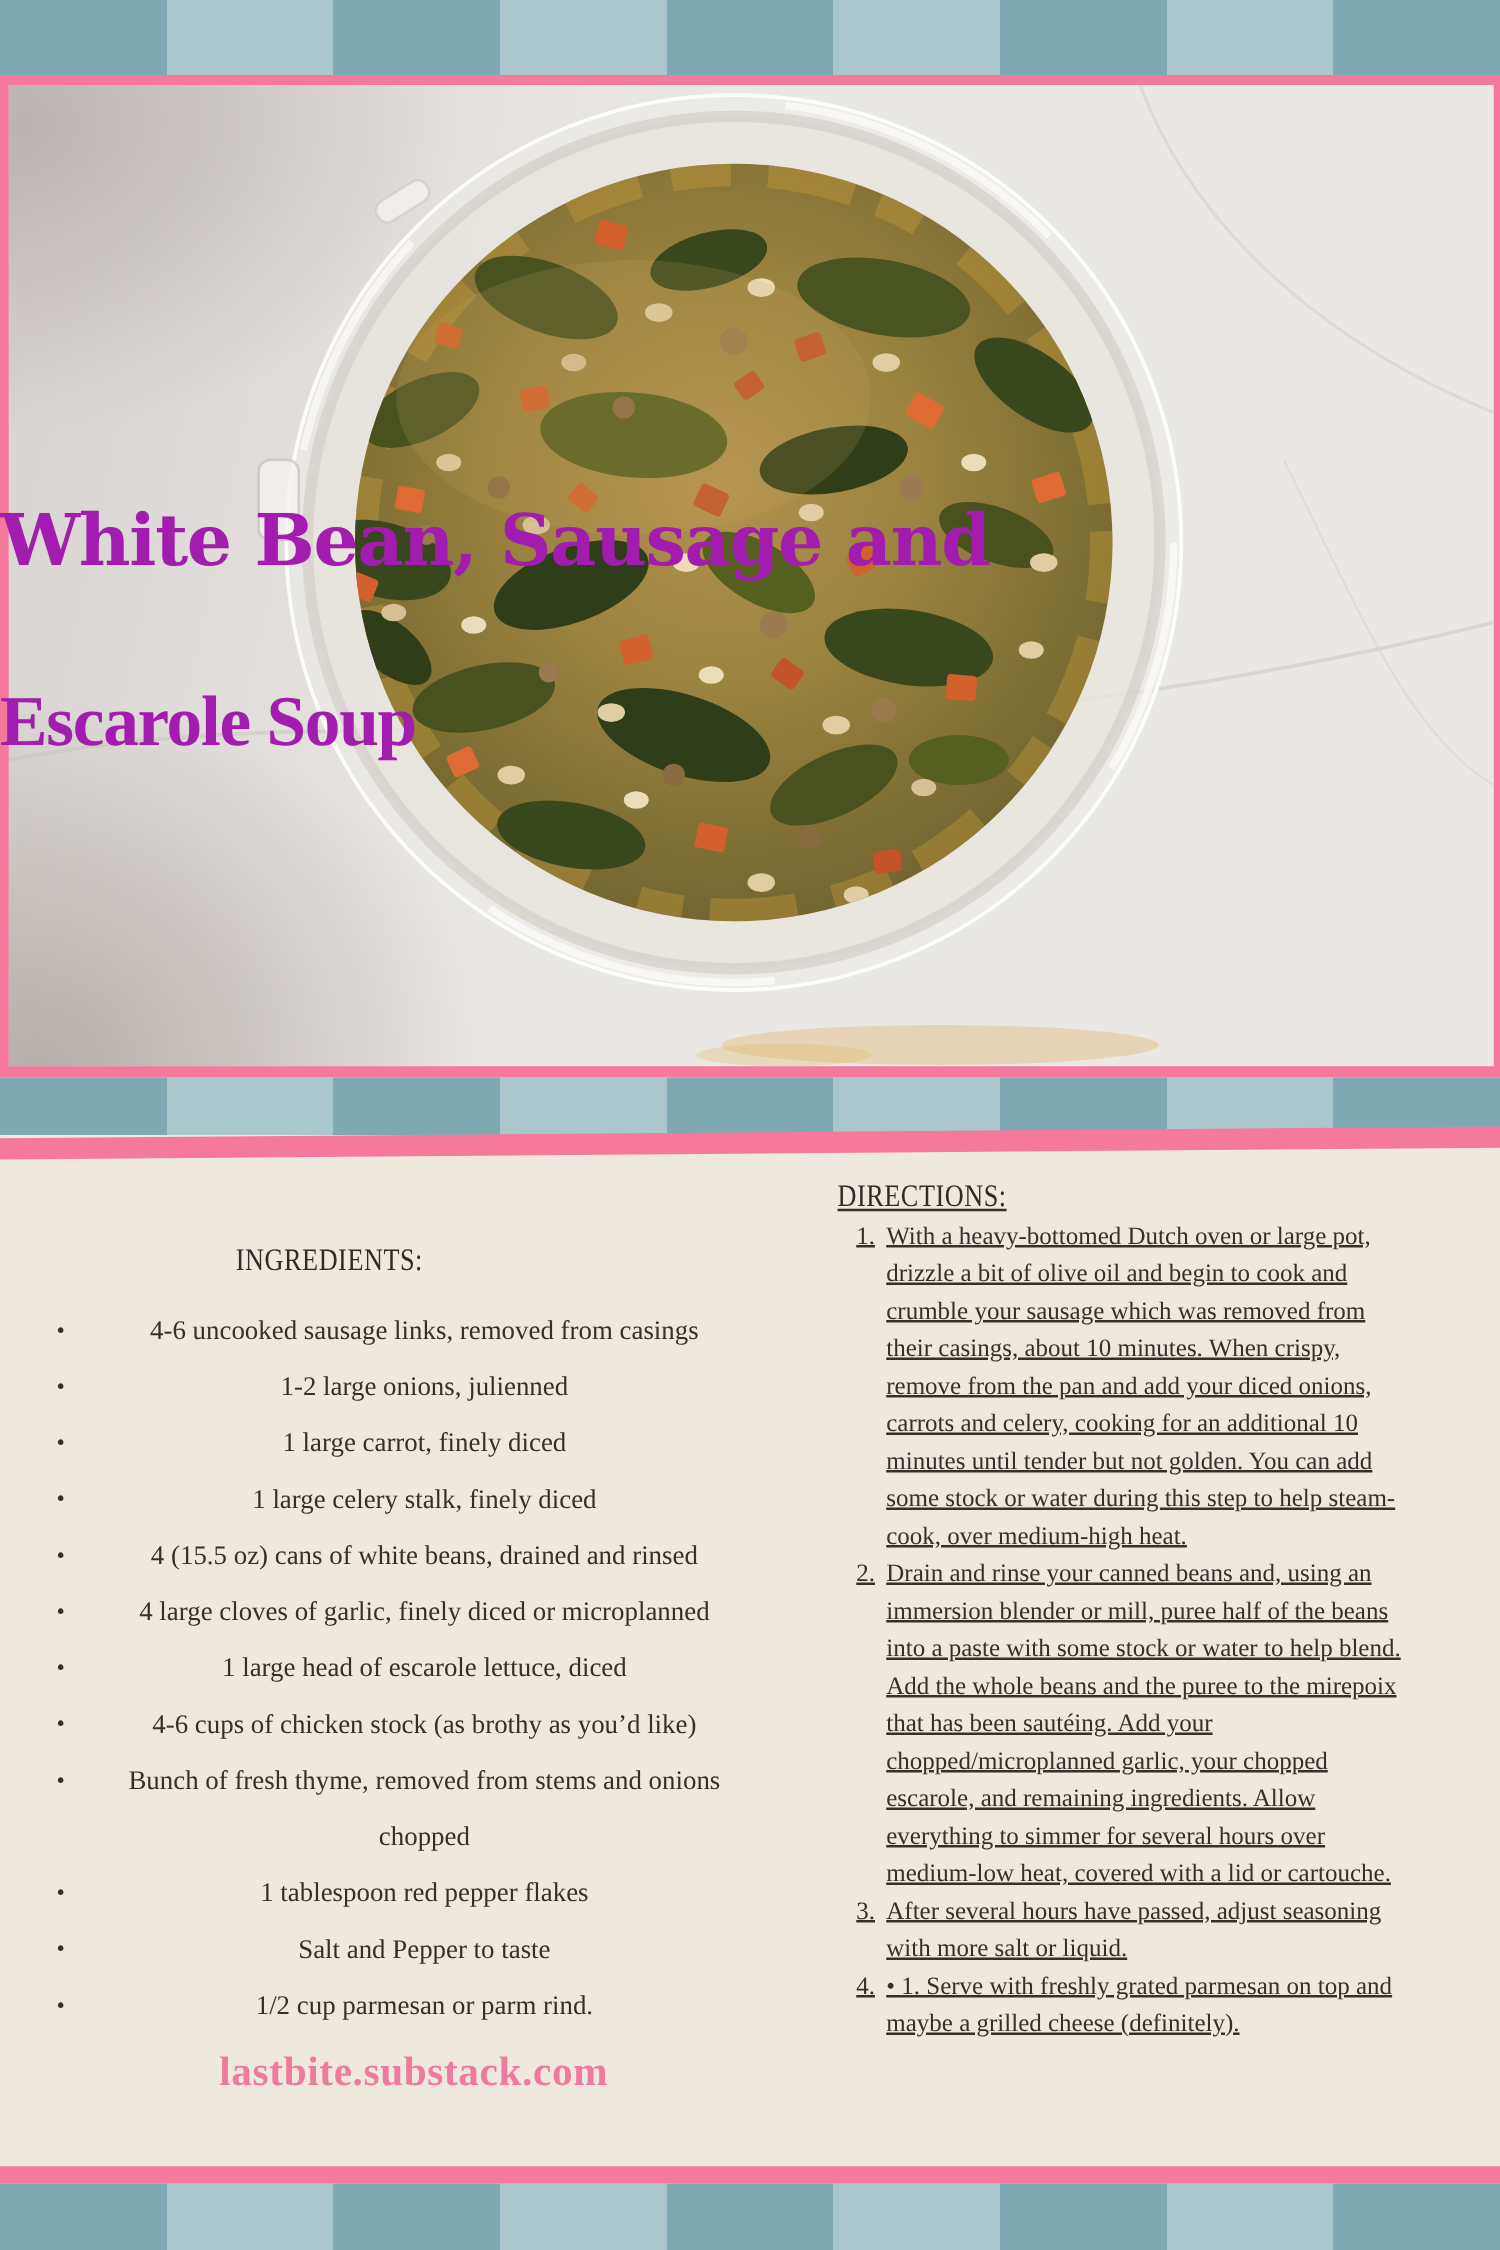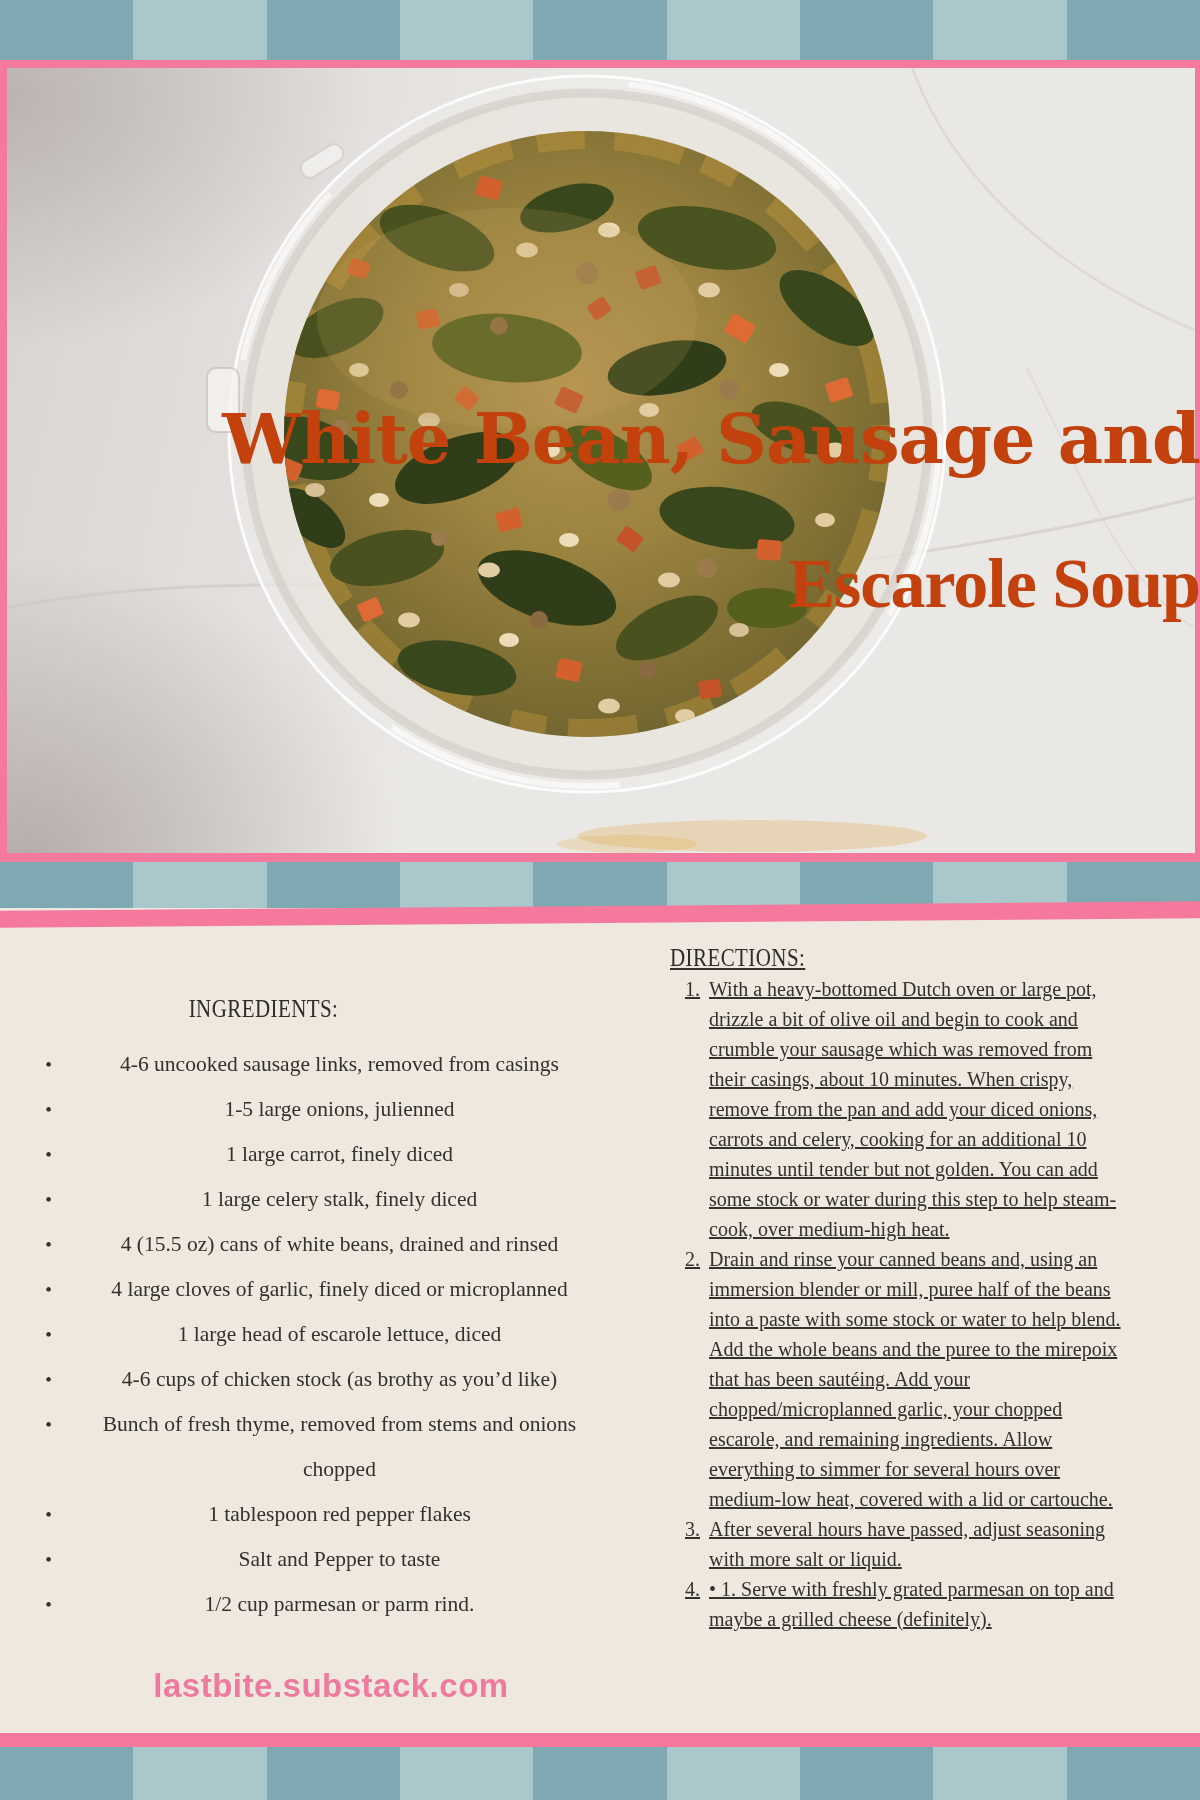--- a/index.html
+++ b/index.html
@@ -30,23 +30,23 @@
     position:relative;width:100%;height:100%;overflow:hidden;
     background:
       radial-gradient(ellipse 520px 420px at 2% 100%, rgba(150,138,134,.55), rgba(150,138,134,0) 70%),
       radial-gradient(ellipse 560px 380px at 0% 4%, rgba(158,148,146,.50), rgba(158,148,146,0) 65%),
       linear-gradient(102deg, rgba(172,162,158,.30), rgba(236,234,231,0) 42%),
       #eae8e5;
   }
   .photo svg{position:absolute;inset:0;}
   
   .title-line{
-    position:absolute;left:0;width:1200px;text-align:right;
+    position:absolute;left:0;width:1200px;text-align:left;
     font-family:"DejaVu Serif",serif;font-weight:700;
-    font-size:70px;letter-spacing:-1px;color:#c2410c;line-height:1;
+    font-size:57px;letter-spacing:-1px;color:#a21caf;line-height:1;
     text-shadow:0 0 1px rgba(120,90,40,.15);
   }
   .title-1{top:404px;}
   .title-2{top:549px;font-family:Liberation Serif, serif;}
   
   .col-left{position:absolute;left:22px;top:997px;width:575px;text-align:center;}
   .col-right{position:absolute;left:670px;top:946px;width:463px;text-decoration:underline;}
   .section-heading{
     font-size:25px;font-weight:400;letter-spacing:.5px;line-height:24px;
     transform:scaleX(.84);transform-origin:left center;white-space:nowrap;
@@ -54,22 +54,22 @@
   }
   .ing-list{list-style:none;margin:21px 0 0 0;padding:0;}
   .ing-list li{display:flex;font-size:21.5px;line-height:45px;}
   .ing-bullet{flex:0 0 27px;padding-left:13px;font-size:19px;}
   .ing-text{flex:1;margin-left:20px;}
   .dir-list{list-style:none;margin:4px 0 0 0;padding:0;}
   .dir-list li{display:flex;font-size:20px;line-height:30px;}
   .dir-num{flex:0 0 24px;padding-left:15px;white-space:nowrap;}
   .dir-text{flex:1;}
   .site-url{
-    margin:40px 0 0 43px;
-    font-family:Liberation Sans, sans-serif;font-weight:700;
+    margin:13px 0 0 43px;
+    font-family:Liberation Serif, serif;font-weight:700;
     font-size:33px;color:#ee7aa0;letter-spacing:.5px;
   }
 </style>
 </head>
 <body>
 
 <div class="poster">
 
   <div class="stripes stripes-top"></div>
 
@@ -202,21 +202,21 @@
 
   <div class="col-left">
     <div class="section-heading">INGREDIENTS:</div>
     <ul class="ing-list">
       <li>
           <span class="ing-bullet">•</span>
           <span class="ing-text">4-6 uncooked sausage links, removed from casings</span>
         </li>
       <li>
           <span class="ing-bullet">•</span>
-          <span class="ing-text">1-5 large onions, julienned</span>
+          <span class="ing-text">1-2 large onions, julienned</span>
         </li>
       <li>
           <span class="ing-bullet">•</span>
           <span class="ing-text">1 large carrot, finely diced</span>
         </li>
       <li>
           <span class="ing-bullet">•</span>
           <span class="ing-text">1 large celery stalk, finely diced</span>
         </li>
       <li>

